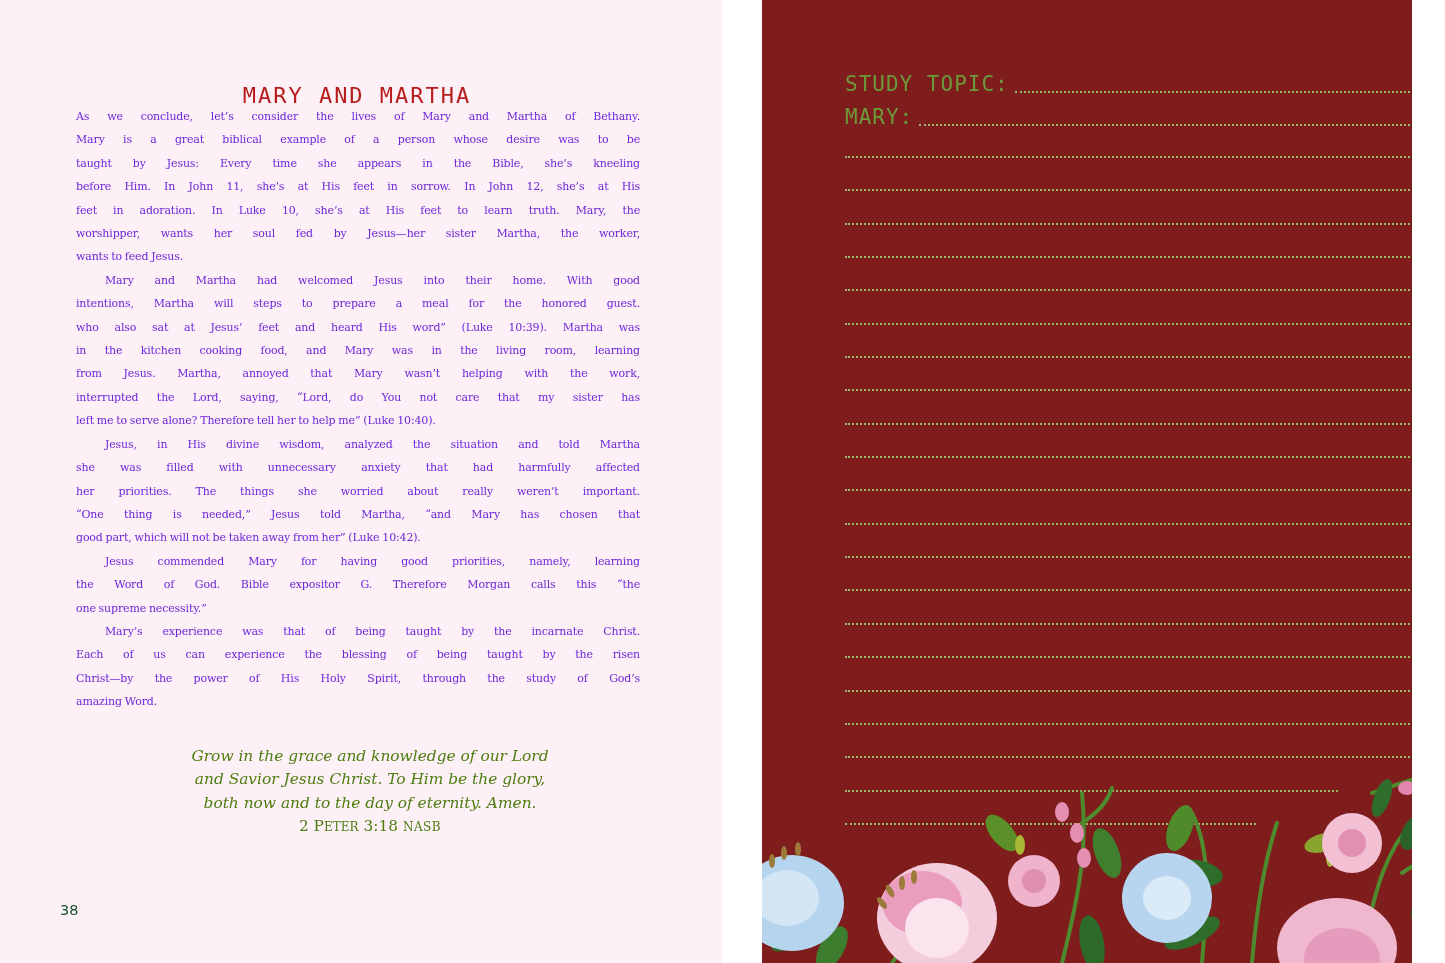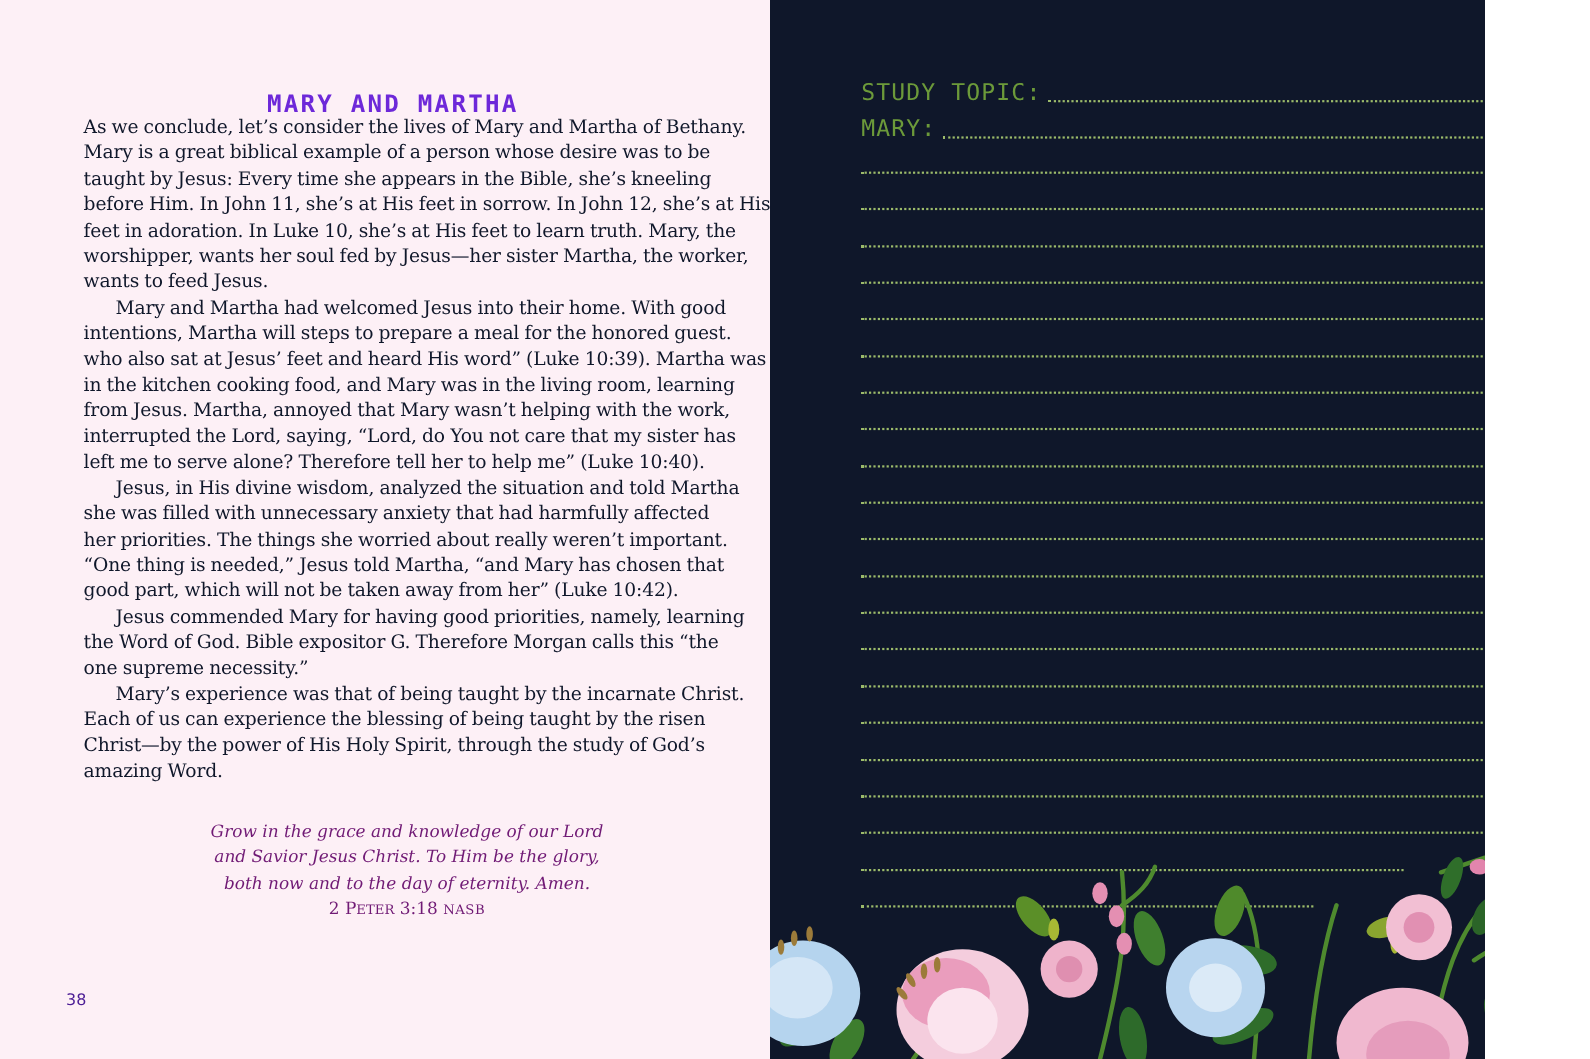--- a/index.html
+++ b/index.html
@@ -6,48 +6,48 @@
   body {
     width: 1445px; height: 963px; position: relative; overflow: hidden;
     background: #ffffff;
     font-family: "DejaVu Serif", "Liberation Serif", serif;
   }
   .left-page {
     position: absolute; left: 0; top: 0; width: 722px; height: 963px;
     background: #fdf0f6;
   }
   .right-page {
-    position: absolute; left: 700px; top: 0; width: 650px; height: 963px;
-    background: #0f172a; overflow: hidden;
+    position: absolute; left: 762px; top: 0; width: 650px; height: 963px;
+    background: #7f1d1d; overflow: hidden;
   }
   .chapter-title {
     position: absolute; left: 0; width: 714px; top: 68px;
     text-align: center; font-size: 22px; letter-spacing: 2px;
     font-family: "DejaVu Sans Mono", "Liberation Mono", monospace;
     font-weight: normal;
   }
   .body-text {
     position: absolute; left: 76px; top: 105px; width: 564px;
-    font-size: 17px; line-height: 23.4px; color: #0f172a;
+    font-size: 11px; line-height: 23.4px; color: #6d28d9;
     letter-spacing: -0.15px; word-spacing: -0.5px;
   }
   .body-text p { margin: 0; text-align: justify; text-align-last: left; }
   .body-text .line { display: block; white-space: nowrap; text-align: justify; text-align-last: justify; }
   .body-text .line.last { text-align-last: left; }
   .body-text .line.ind { padding-left: 29px; }
   .verse {
     position: absolute; left: 76px; width: 588px; top: 745px;
     text-align: center; font-style: italic; font-size: 15.4px;
-    line-height: 23.4px; color: #701a75;
+    line-height: 23.4px; color: #4d7c0f;
   }
   .verse .ref { font-style: normal; }
   .verse .ref .sc { font-size: 12px; letter-spacing: 0.5px; }
   .page-number {
     position: absolute; left: 60px; top: 902px; font-size: 14.5px;
-    font-family: "DejaVu Sans", "Liberation Sans", sans-serif; color: #4c1d95;
+    font-family: "DejaVu Sans", "Liberation Sans", sans-serif; color: #14532d;
   }
   .field-row {
     position: absolute; left: 83px; width: 565px; height: 30px;
     display: flex; align-items: flex-end;
   }
   .field-label {
     font-family: "DejaVu Sans Mono", "Liberation Mono", monospace;
     font-size: 21px; letter-spacing: 1px; line-height: 1; white-space: nowrap;
     margin-right: 6px; padding-bottom: 1px;
   }
@@ -58,21 +58,21 @@
   .ruled-line {
     position: absolute; left: 83px; height: 0;
     border-bottom: 2px dotted #9cbb6a;
   }
   .floral { position: absolute; left: 0; bottom: 0; width: 723px; height: 230px; }
 </style>
 </head>
 <body>
 
 <div class="left-page" style="background: rgb(253, 240, 246);">
-  <h1 class="chapter-title" style="color: #6d28d9; font-weight: bold;">MARY AND MARTHA</h1>
+  <h1 class="chapter-title" style="color: #b91c1c;">MARY AND MARTHA</h1>
 
   <div class="body-text" id="body-text">
       <p>
         <span class="line">As we conclude, let’s consider the lives of Mary and Martha of Bethany.</span>
         <span class="line">Mary is a great biblical example of a person whose desire was to be</span>
         <span class="line">taught by Jesus: Every time she appears in the Bible, she’s kneeling</span>
         <span class="line">before Him. In John 11, she’s at His feet in sorrow. In John 12, she’s at His</span>
         <span class="line">feet in adoration. In Luke 10, she’s at His feet to learn truth. Mary, the</span>
         <span class="line">worshipper, wants her soul fed by Jesus—her sister Martha, the worker,</span>
         <span class="line last">wants to feed Jesus.</span>

